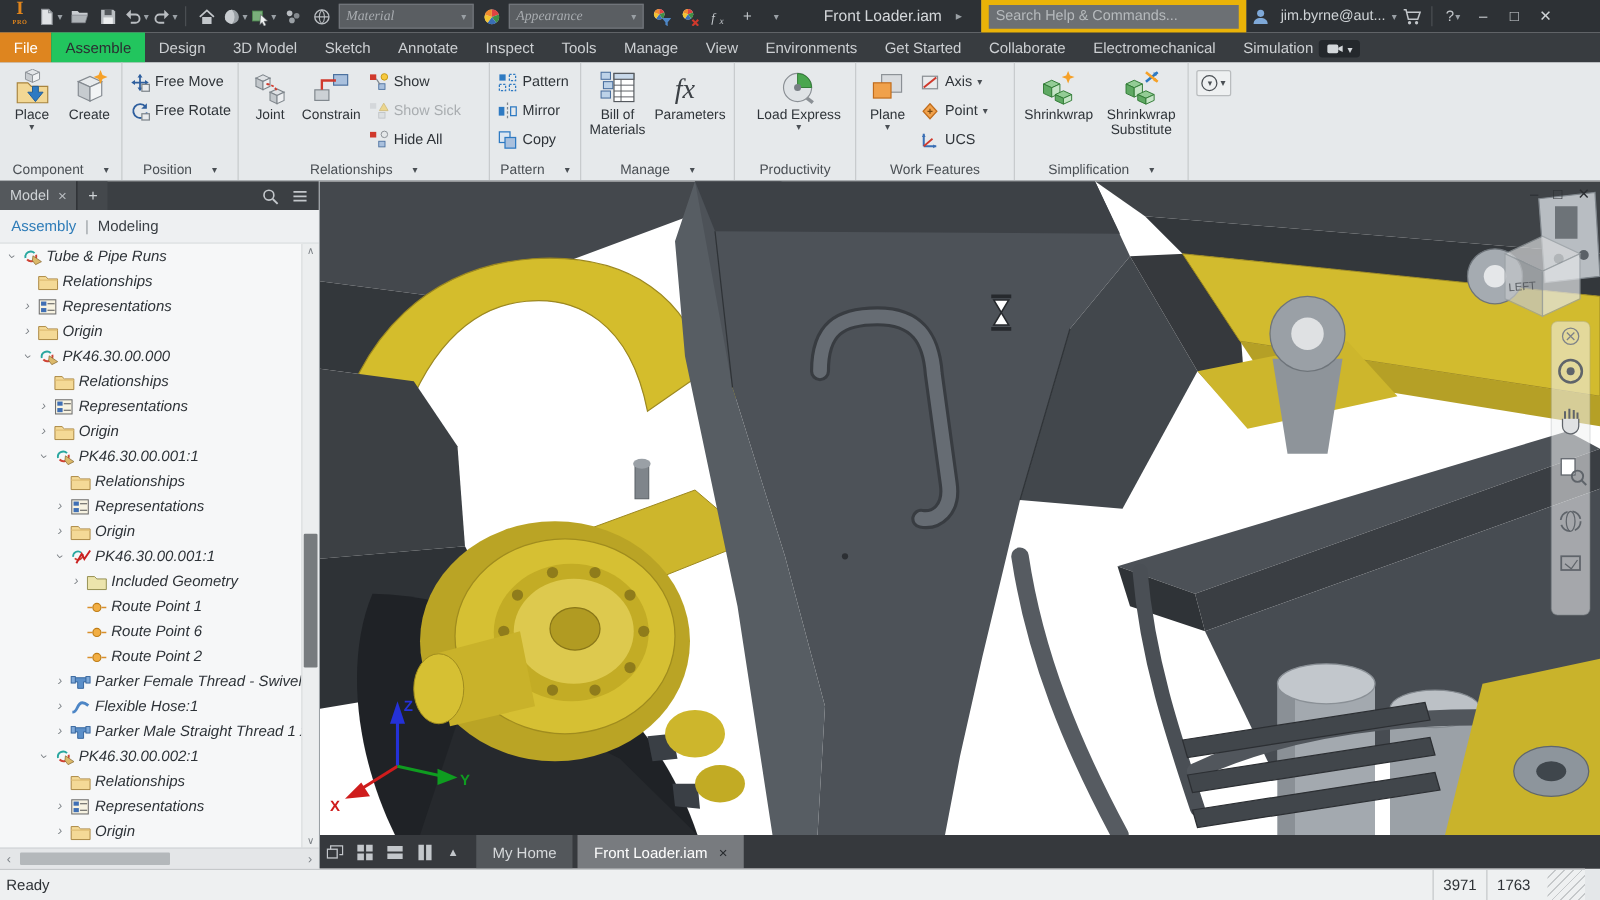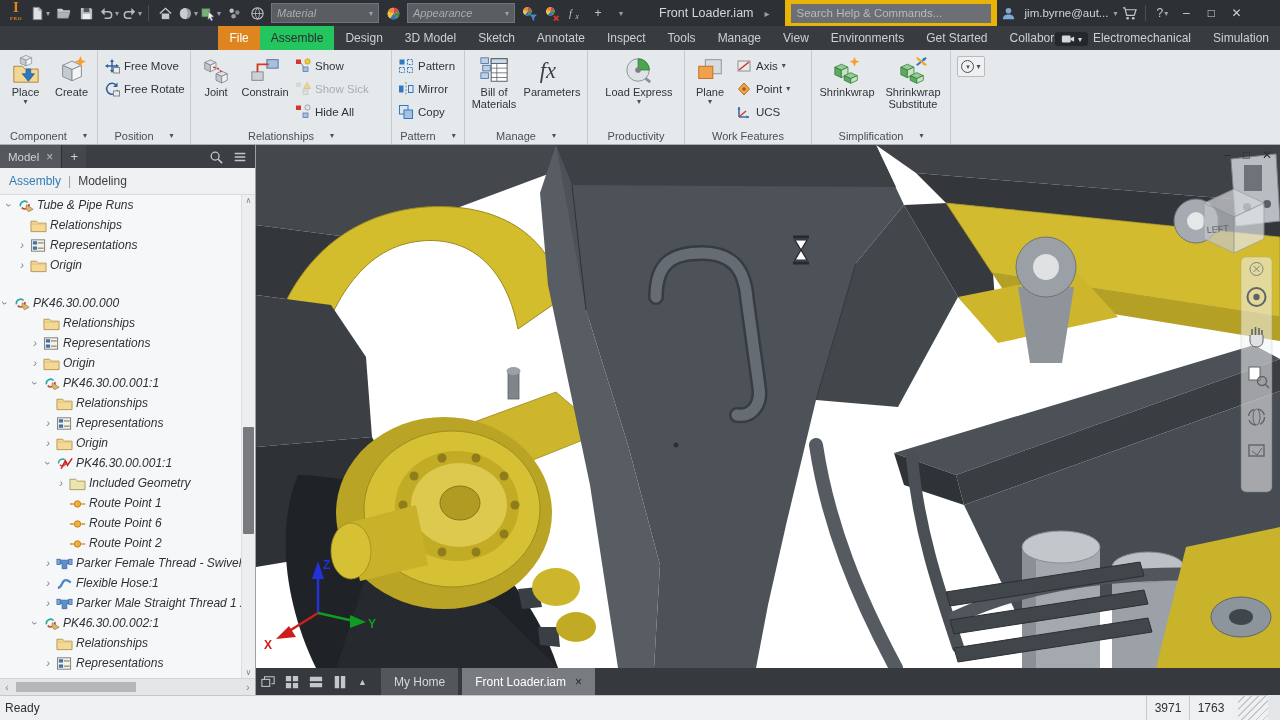--- a/index.html
+++ b/index.html
@@ -7,30 +7,30 @@
   .app{position:relative;width:1280px;height:720px;}
 
   
   .titlebar{position:absolute;top:0;left:0;right:0;height:26px;background:#2d3135;display:flex;align-items:center;gap:1px;padding:0 4px;color:#c3c7cb;font-size:12px;}
   .logo{width:24px;height:24px;display:flex;flex-direction:column;align-items:center;justify-content:center;color:#e0851c;font-family:"Liberation Serif",serif;font-weight:bold;font-size:15px;line-height:12px;}
   .logo small{font-size:5px;letter-spacing:.5px;}
   .qbtn{height:22px;min-width:22px;display:flex;align-items:center;justify-content:center;gap:1px;border-radius:2px;}
   .qbtn svg{width:15px;height:15px;}
   .qcaret{font-size:8px;color:#9aa0a5;}
   .tsep{width:1px;height:16px;background:#4a4e52;margin:0 4px;}
-  .combo{width:96px;height:18px;background:#5a5e62;border:1px solid #70747a;color:#a8acb0;font-size:11px;display:flex;align-items:center;padding:0 5px;margin:0 2px;}
+  .combo{width:96px;height:18px;background:#5a5e62;border:1px solid #70747a;color:#a8acb0;font-size:11px;display:flex;align-items:center;padding:0 5px;margin:0 2px;font-family:Liberation Serif, serif;}
   .combo .fill{flex:1;font-style:italic;}
   .doc-title{color:#d4d7da;font-size:12.5px;margin:0 10px 0 26px;white-space:nowrap;}
   .title-arrow{color:#9aa0a5;font-size:10px;margin-right:14px;}
   .searchbox{width:188px;height:19px;background:#6c7074;border:6px solid #eab308;color:#b6babd;font-size:11.5px;display:flex;align-items:center;padding:0 6px;}
   .username{margin:0 4px;font-size:11.5px;color:#cfd3d6;white-space:nowrap;}
   .winbtn{width:24px;height:22px;display:flex;align-items:center;justify-content:center;color:#cfd3d6;font-size:12px;}
 
   
-  .tabsrow{position:absolute;top:26px;left:0;right:0;height:24px;background:#383c40;display:flex;align-items:stretch;justify-content:flex-end;}
+  .tabsrow{position:absolute;top:26px;left:0;right:0;height:24px;background:#383c40;display:flex;align-items:stretch;}
   .tab{padding:0 11px;display:flex;align-items:center;font-size:12px;color:#cdd0d3;white-space:nowrap;}
   .tab.file{background:#de851f;color:#fff;}
   .tab.active{background:#22c55e;color:#2b2e32;}
   .camerabtn{margin:3px 0 3px 10px;padding:0 6px;background:#24282c;border-radius:3px;display:flex;align-items:center;gap:3px;}
   .camerabtn svg{width:14px;height:14px;}
 
   
   .ribbon{position:absolute;top:50px;left:0;right:0;height:94px;background:#e6e9eb;border-bottom:1px solid #a9adb0;display:flex;align-items:stretch;}
   .rgroup{border-right:1px solid #c8cbcd;display:flex;flex-direction:column;flex:none;}
   .rbody{flex:1;display:flex;align-items:flex-start;padding:3px 3px 0;gap:1px;}
@@ -800,21 +800,21 @@
           </svg>
           <span>Representations</span>
         </div>
         <div class="trow" style="padding-left: 17px;">
           <span class="exp">›</span>
           <svg class="ticon">
             <use href="#i-folder"></use>
           </svg>
           <span>Origin</span>
         </div>
-        <div class="trow" style="padding-left: 0; margin-top: 18px;">
+        <div class="trow" style="padding-left: 17px;">
           <span class="exp open">›</span>
           <svg class="ticon">
             <use href="#i-assembly"></use>
           </svg>
           <span>PK46.30.00.000</span>
         </div>
         <div class="trow" style="padding-left: 30px;">
           <span class="exp" style="visibility: hidden;">›</span>
           <svg class="ticon">
             <use href="#i-folder"></use>

